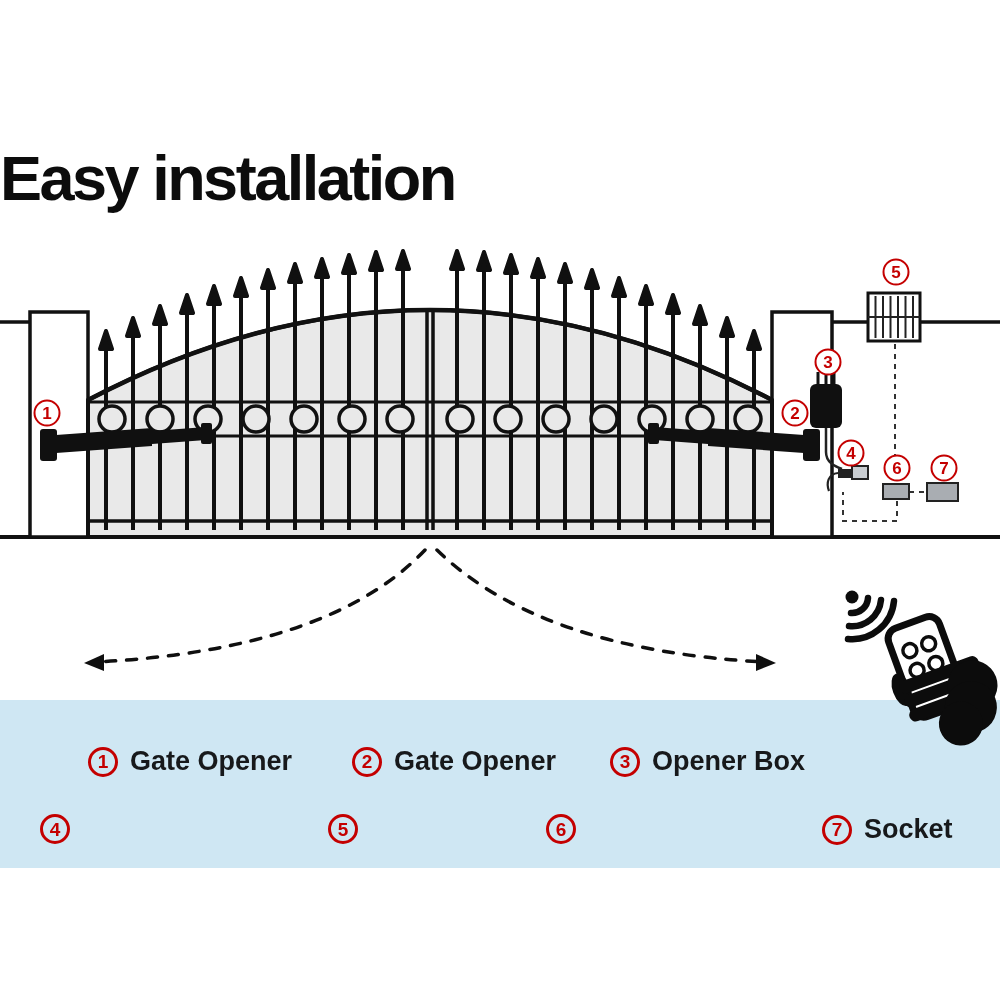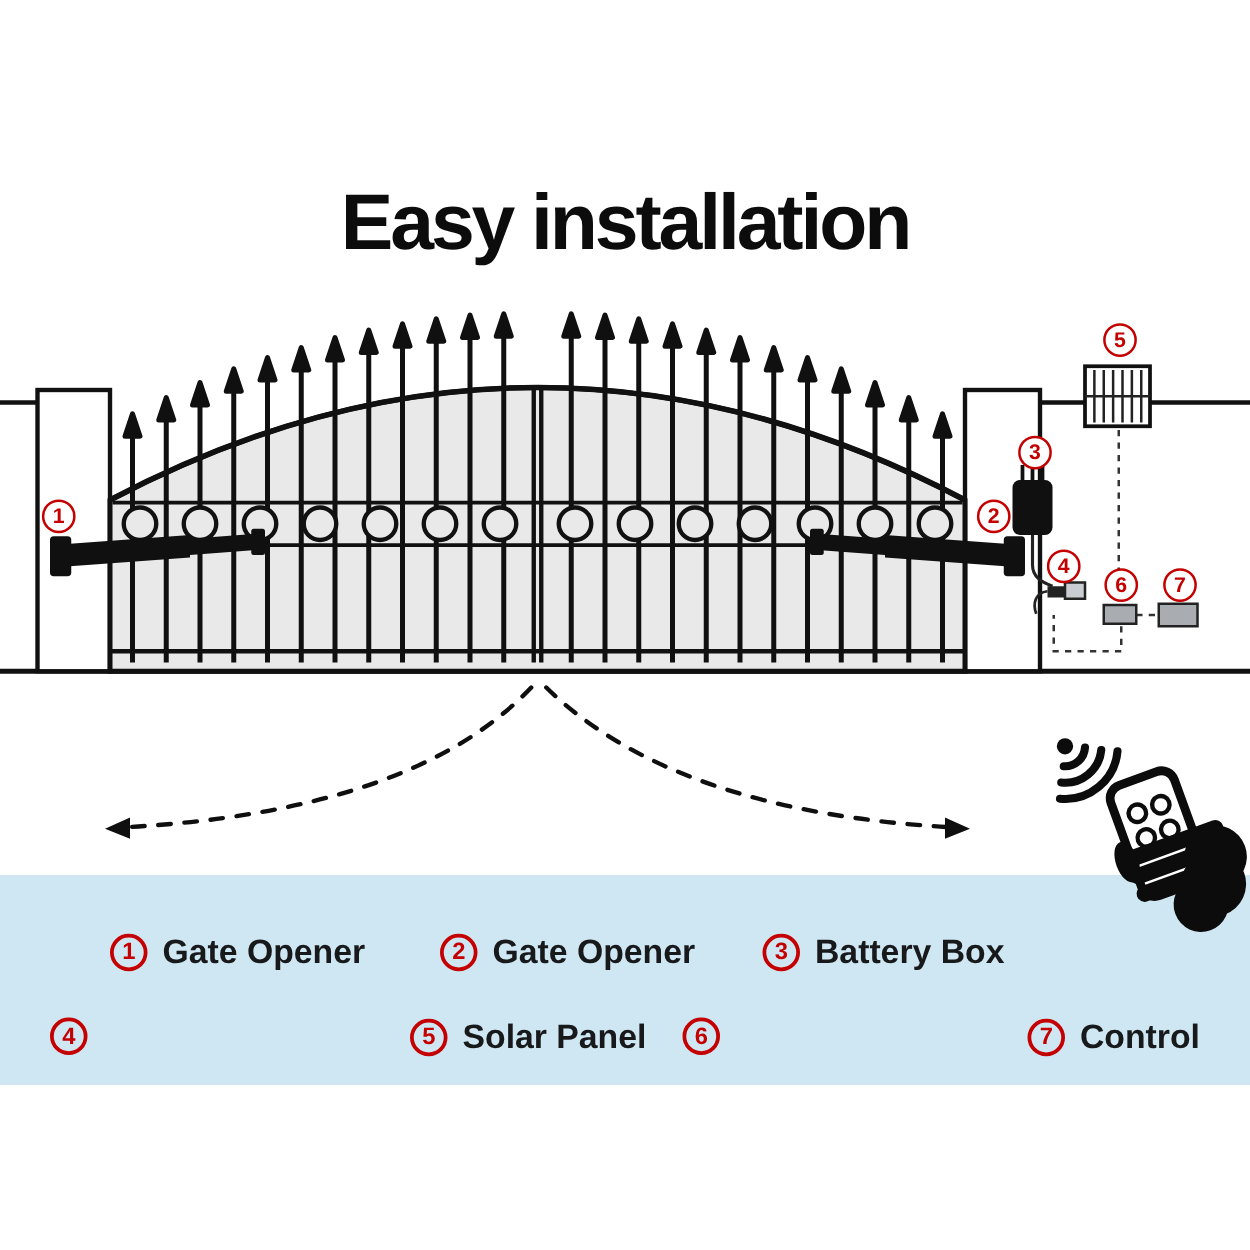--- a/index.html
+++ b/index.html
@@ -14,21 +14,21 @@
   body{
     width:1000px;height:1000px;position:relative;background:#ffffff;
     font-family:"Liberation Sans",sans-serif;overflow:hidden;color:var(--ink);
   }
   .legend-band{
     position:absolute;left:0;top:700px;width:1000px;height:168px;
     background:var(--legend-bg);
   }
   .diagram{position:absolute;left:0;top:0;}
   .page-title{
-    position:absolute;left:0;top:142px;width:1000px;text-align:center;
+    position:absolute;left:0;top:142px;width:1000px;text-align:left;
     font-size:63px;font-weight:800;letter-spacing:-2.5px;color:#0c0c0c;
   }
   .callout{
     position:absolute;width:27px;height:27px;border:2.5px solid var(--accent-red);
     border-radius:50%;background:#ffffff;color:var(--accent-red);
     font-size:17px;font-weight:700;display:flex;align-items:center;justify-content:center;
     transform:translate(-50%,-50%);line-height:1;
   }
   .lg-item{
     position:absolute;display:flex;align-items:center;gap:12px;
@@ -209,28 +209,27 @@
 <div class="lg-item" style="left:88px;top:746px">
   <span class="num-circle">1</span>
   <span>Gate Opener</span>
 </div>
 <div class="lg-item" style="left:352px;top:746px">
   <span class="num-circle">2</span>
   <span>Gate Opener</span>
 </div>
 <div class="lg-item" style="left:610px;top:746px">
   <span class="num-circle">3</span>
-  <span>Battery Box</span>
+  <span>Opener Box</span>
 </div>
 <div class="lg-item" style="left:40px;top:814px">
   <span class="num-circle">4</span>
 </div>
 <div class="lg-item" style="left:328px;top:814px">
   <span class="num-circle">5</span>
-  <span>Solar Panel</span>
 </div>
 <div class="lg-item" style="left:546px;top:814px">
   <span class="num-circle">6</span>
 </div>
 <div class="lg-item" style="left:822px;top:814px">
   <span class="num-circle">7</span>
-  <span>Control</span>
+  <span>Socket</span>
 </div>
 
 </body></html>

